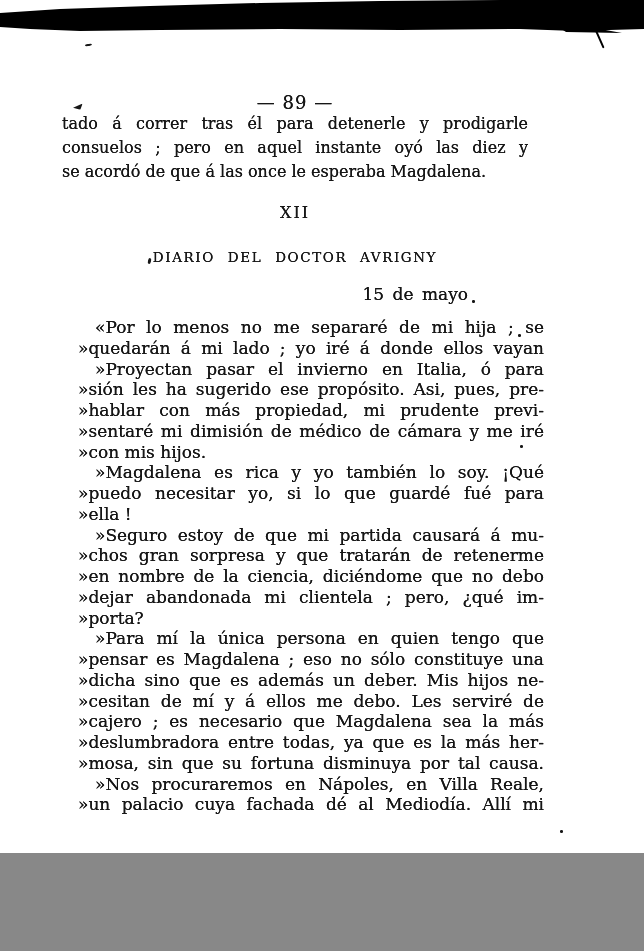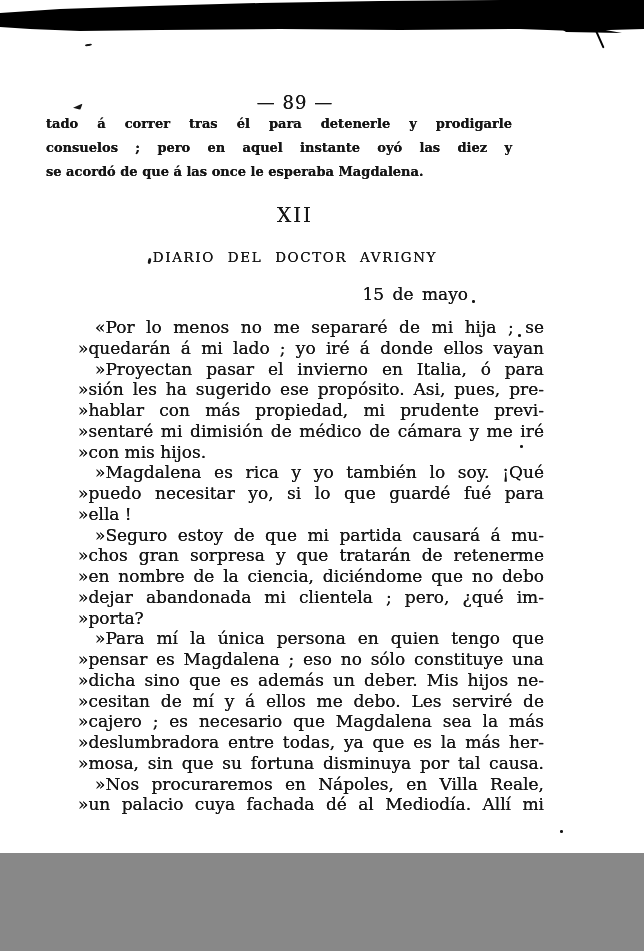--- a/index.html
+++ b/index.html
@@ -18,30 +18,29 @@
   .txt { text-shadow: 0 0 0.45px currentColor; }
 
   
   #page-header {
     top: 92px; left: 62px; width: 466px;
     text-align: center; font-size: 18px; letter-spacing: 1px;
   }
 
   
   #opening-lines {
-    top: 112px; left: 46px; width: 466px;
-    font-size: 13px;
-    font-weight: bold;
+    top: 112px; left: 62px; width: 466px;
+    font-size: 16px;
   }
   #opening-lines .tline { line-height: 24px; height: 24px; }
 
   
   #chapter-heading {
     top: 203px; left: 62px; width: 466px;
-    text-align: center; font-size: 20px; letter-spacing: 2px;
+    text-align: center; font-size: 16px; letter-spacing: 2px;
   }
 
   
   #section-title {
     top: 249px; left: 62px; width: 466px;
     text-align: center; font-size: 13.5px;
     letter-spacing: 1.6px; word-spacing: 7px;
   }
 
   

